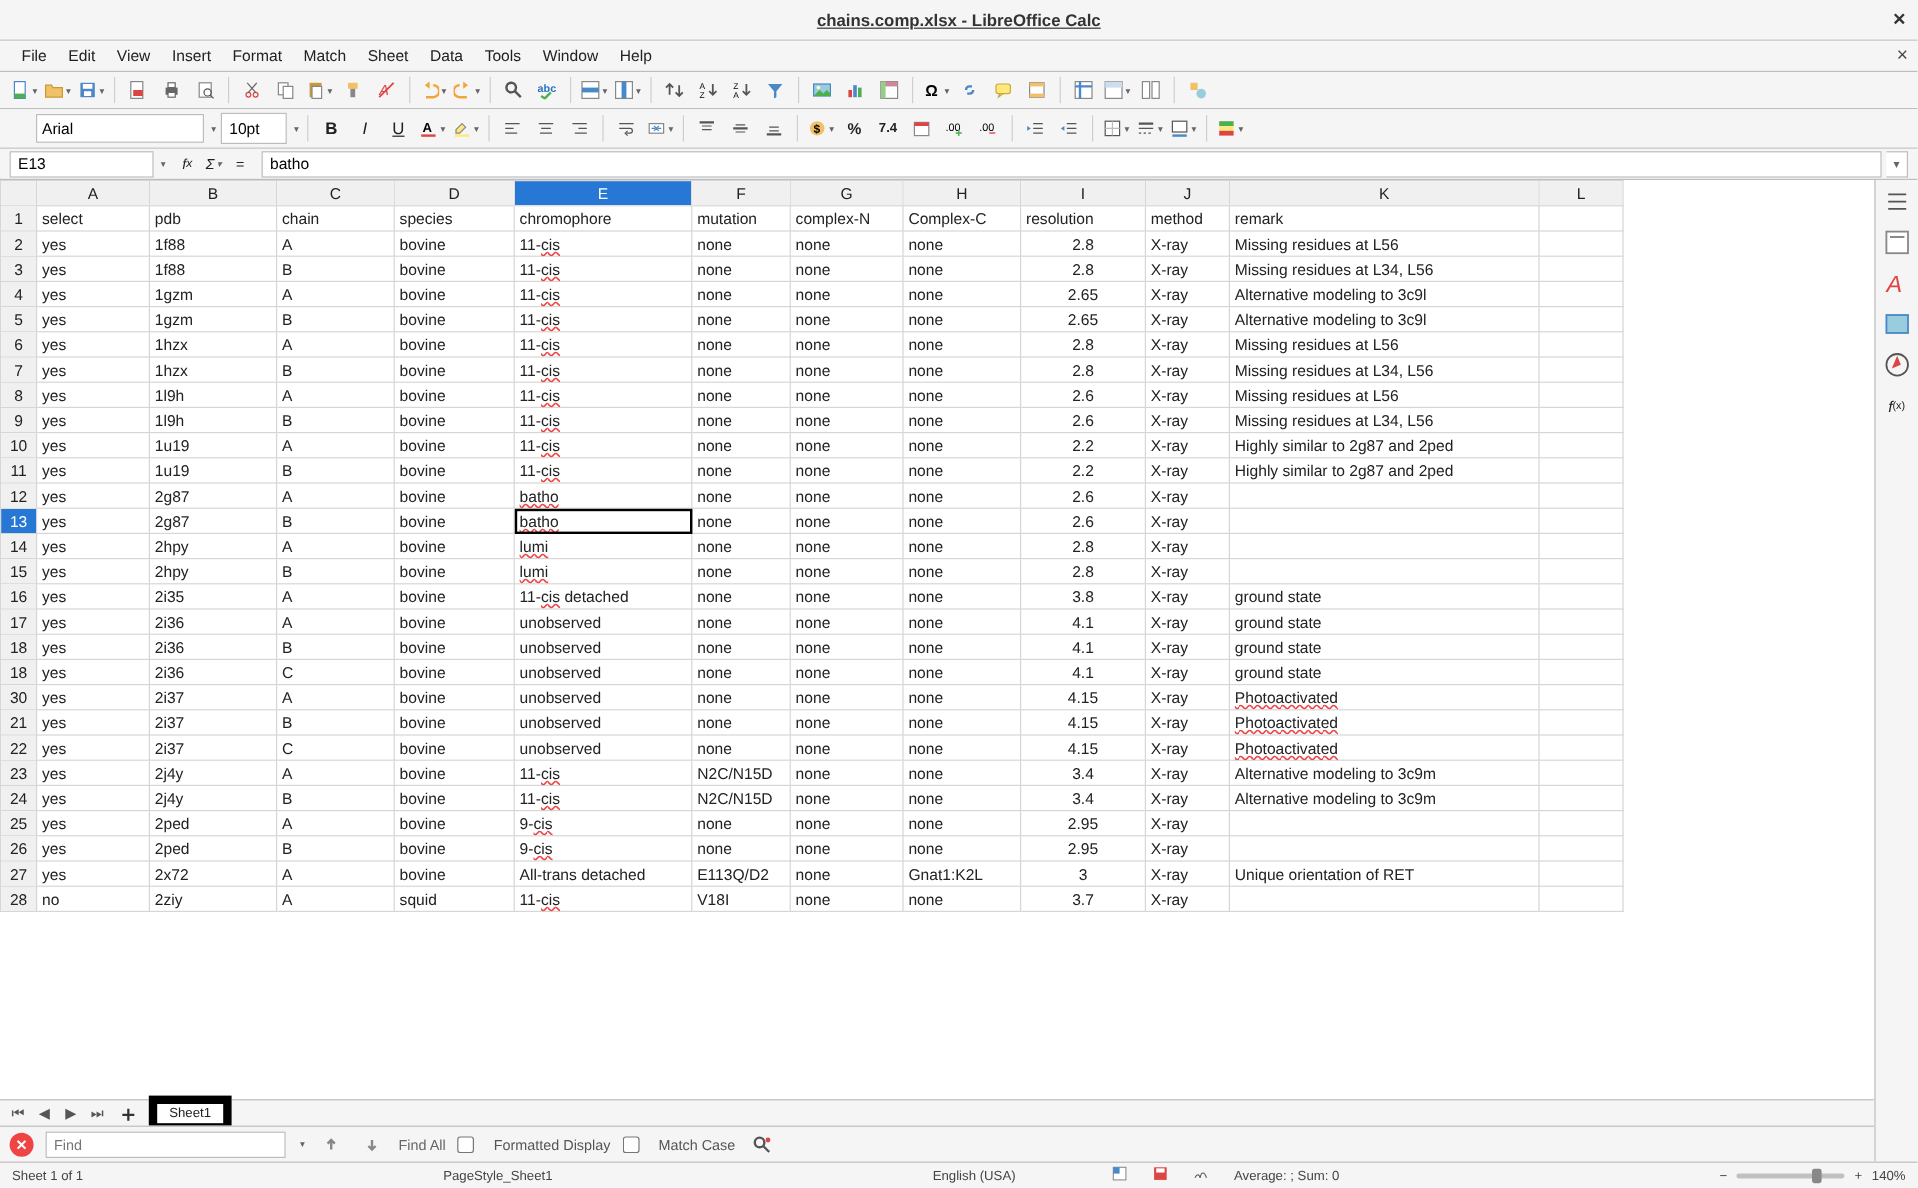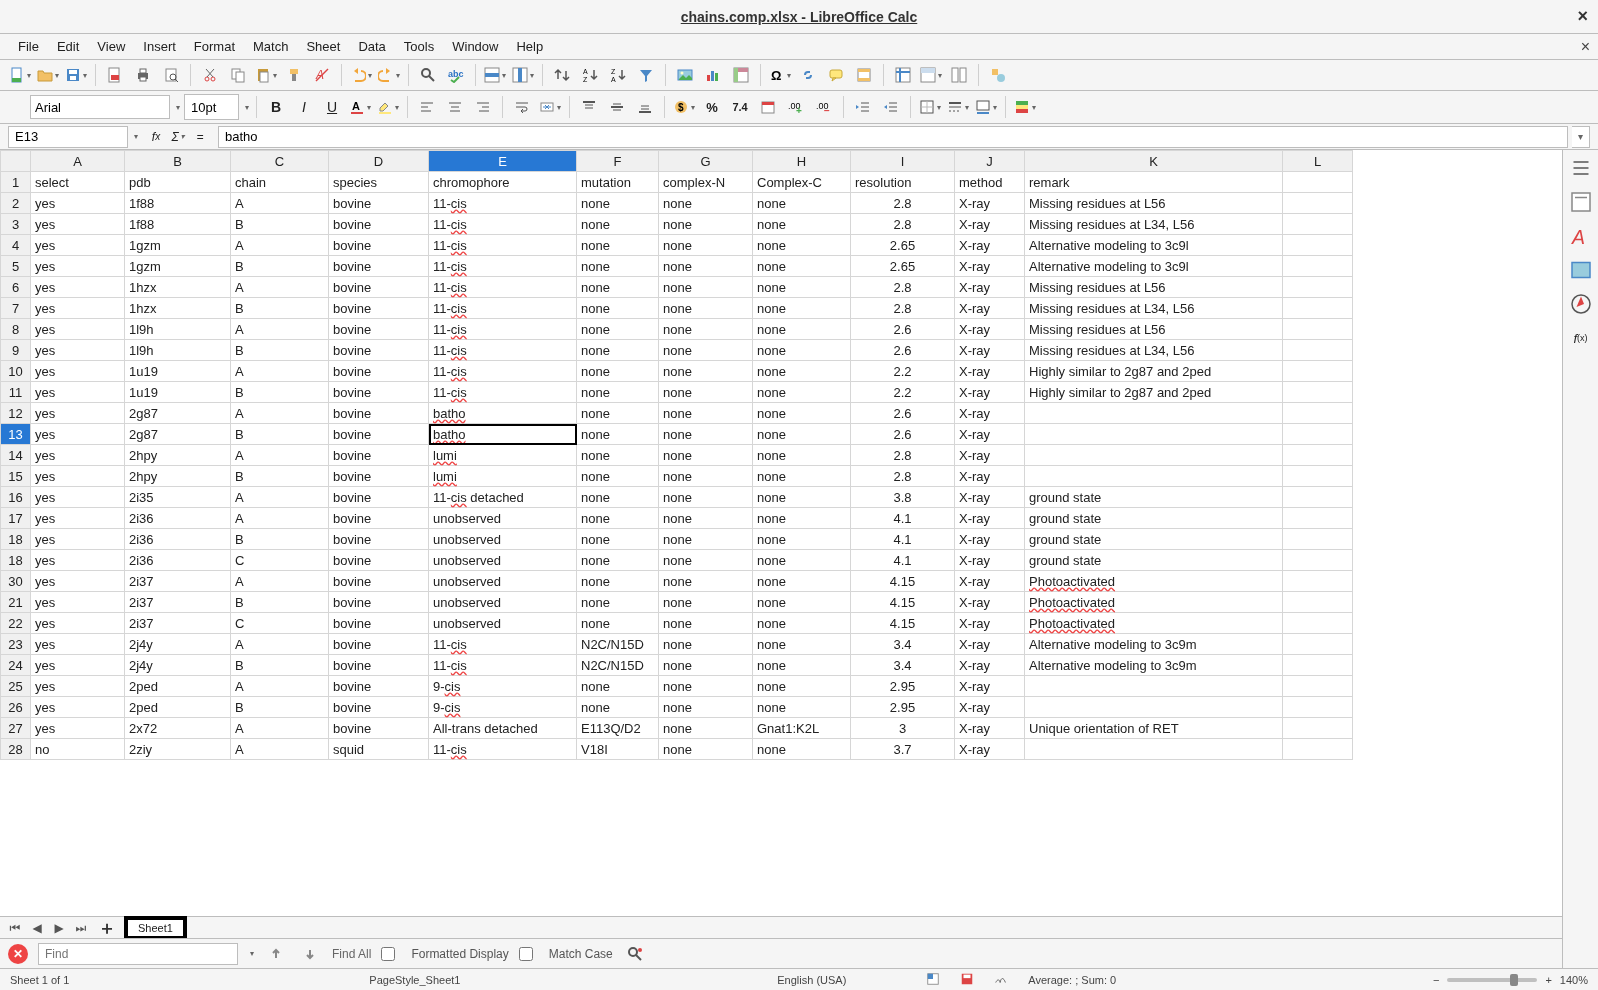--- a/index.html
+++ b/index.html
@@ -49,21 +49,21 @@
   .col-D { width: 100px; } .col-E { width: 148px; } .col-F { width: 82px; }
   .col-G { width: 94px; } .col-H { width: 98px; } .col-I { width: 104px; }
   .col-J { width: 70px; } .col-K { width: 258px; } .col-X { width: 70px; }
 
   .sidepanel { width: 36px; background: #f5f5f5; border-left: 1px solid #bdbdbd; display: flex; flex-direction: column; align-items: center; padding-top: 6px; gap: 10px; }
   .side-btn { width: 24px; height: 24px; display: flex; align-items: center; justify-content: center; cursor: pointer; border-radius: 3px; }
 
   .tabbar { height: 22px; display: flex; align-items: center; background: #f5f5f5; border-top: 1px solid #bdbdbd; padding: 0 6px; gap: 4px; }
   .tab-nav-btn { width: 18px; height: 18px; display: flex; align-items: center; justify-content: center; cursor: pointer; color: #555; }
   .tab-add { font-size: 18px; font-weight: bold; color: #333; cursor: pointer; padding: 0 4px; }
-  .sheet-tab { padding: 2px 10px; border: 4px solid #000000; background: #fff; font-size: 11px; cursor: pointer; }
+  .sheet-tab { padding: 2px 10px; border: 7px solid #000000; background: #fff; font-size: 11px; cursor: pointer; }
 
   .findbar { height: 30px; display: flex; align-items: center; background: #f5f5f5; border-top: 1px solid #bdbdbd; padding: 0 8px; gap: 10px; }
   .find-close { width: 20px; height: 20px; border-radius: 10px; background: #e44; color: #fff; display: flex; align-items: center; justify-content: center; font-size: 12px; font-weight: bold; cursor: pointer; }
   .find-input { width: 200px; height: 22px; border: 1px solid #bdbdbd; background: #fff; padding: 2px 6px; font-size: 12px; }
   .find-label { font-size: 12px; color: #666; cursor: pointer; }
   .find-check { display: flex; align-items: center; gap: 16px; font-size: 12px; color: #555; }
   .find-check input { width: 14px; height: 14px; }
 
   .statusbar { height: 22px; display: flex; align-items: center; background: #f5f5f5; border-top: 1px solid #bdbdbd; padding: 0 10px; font-size: 11px; color: #444; gap: 20px; }
   .statusbar .zoomer { margin-left: auto; display: flex; align-items: center; gap: 8px; }

